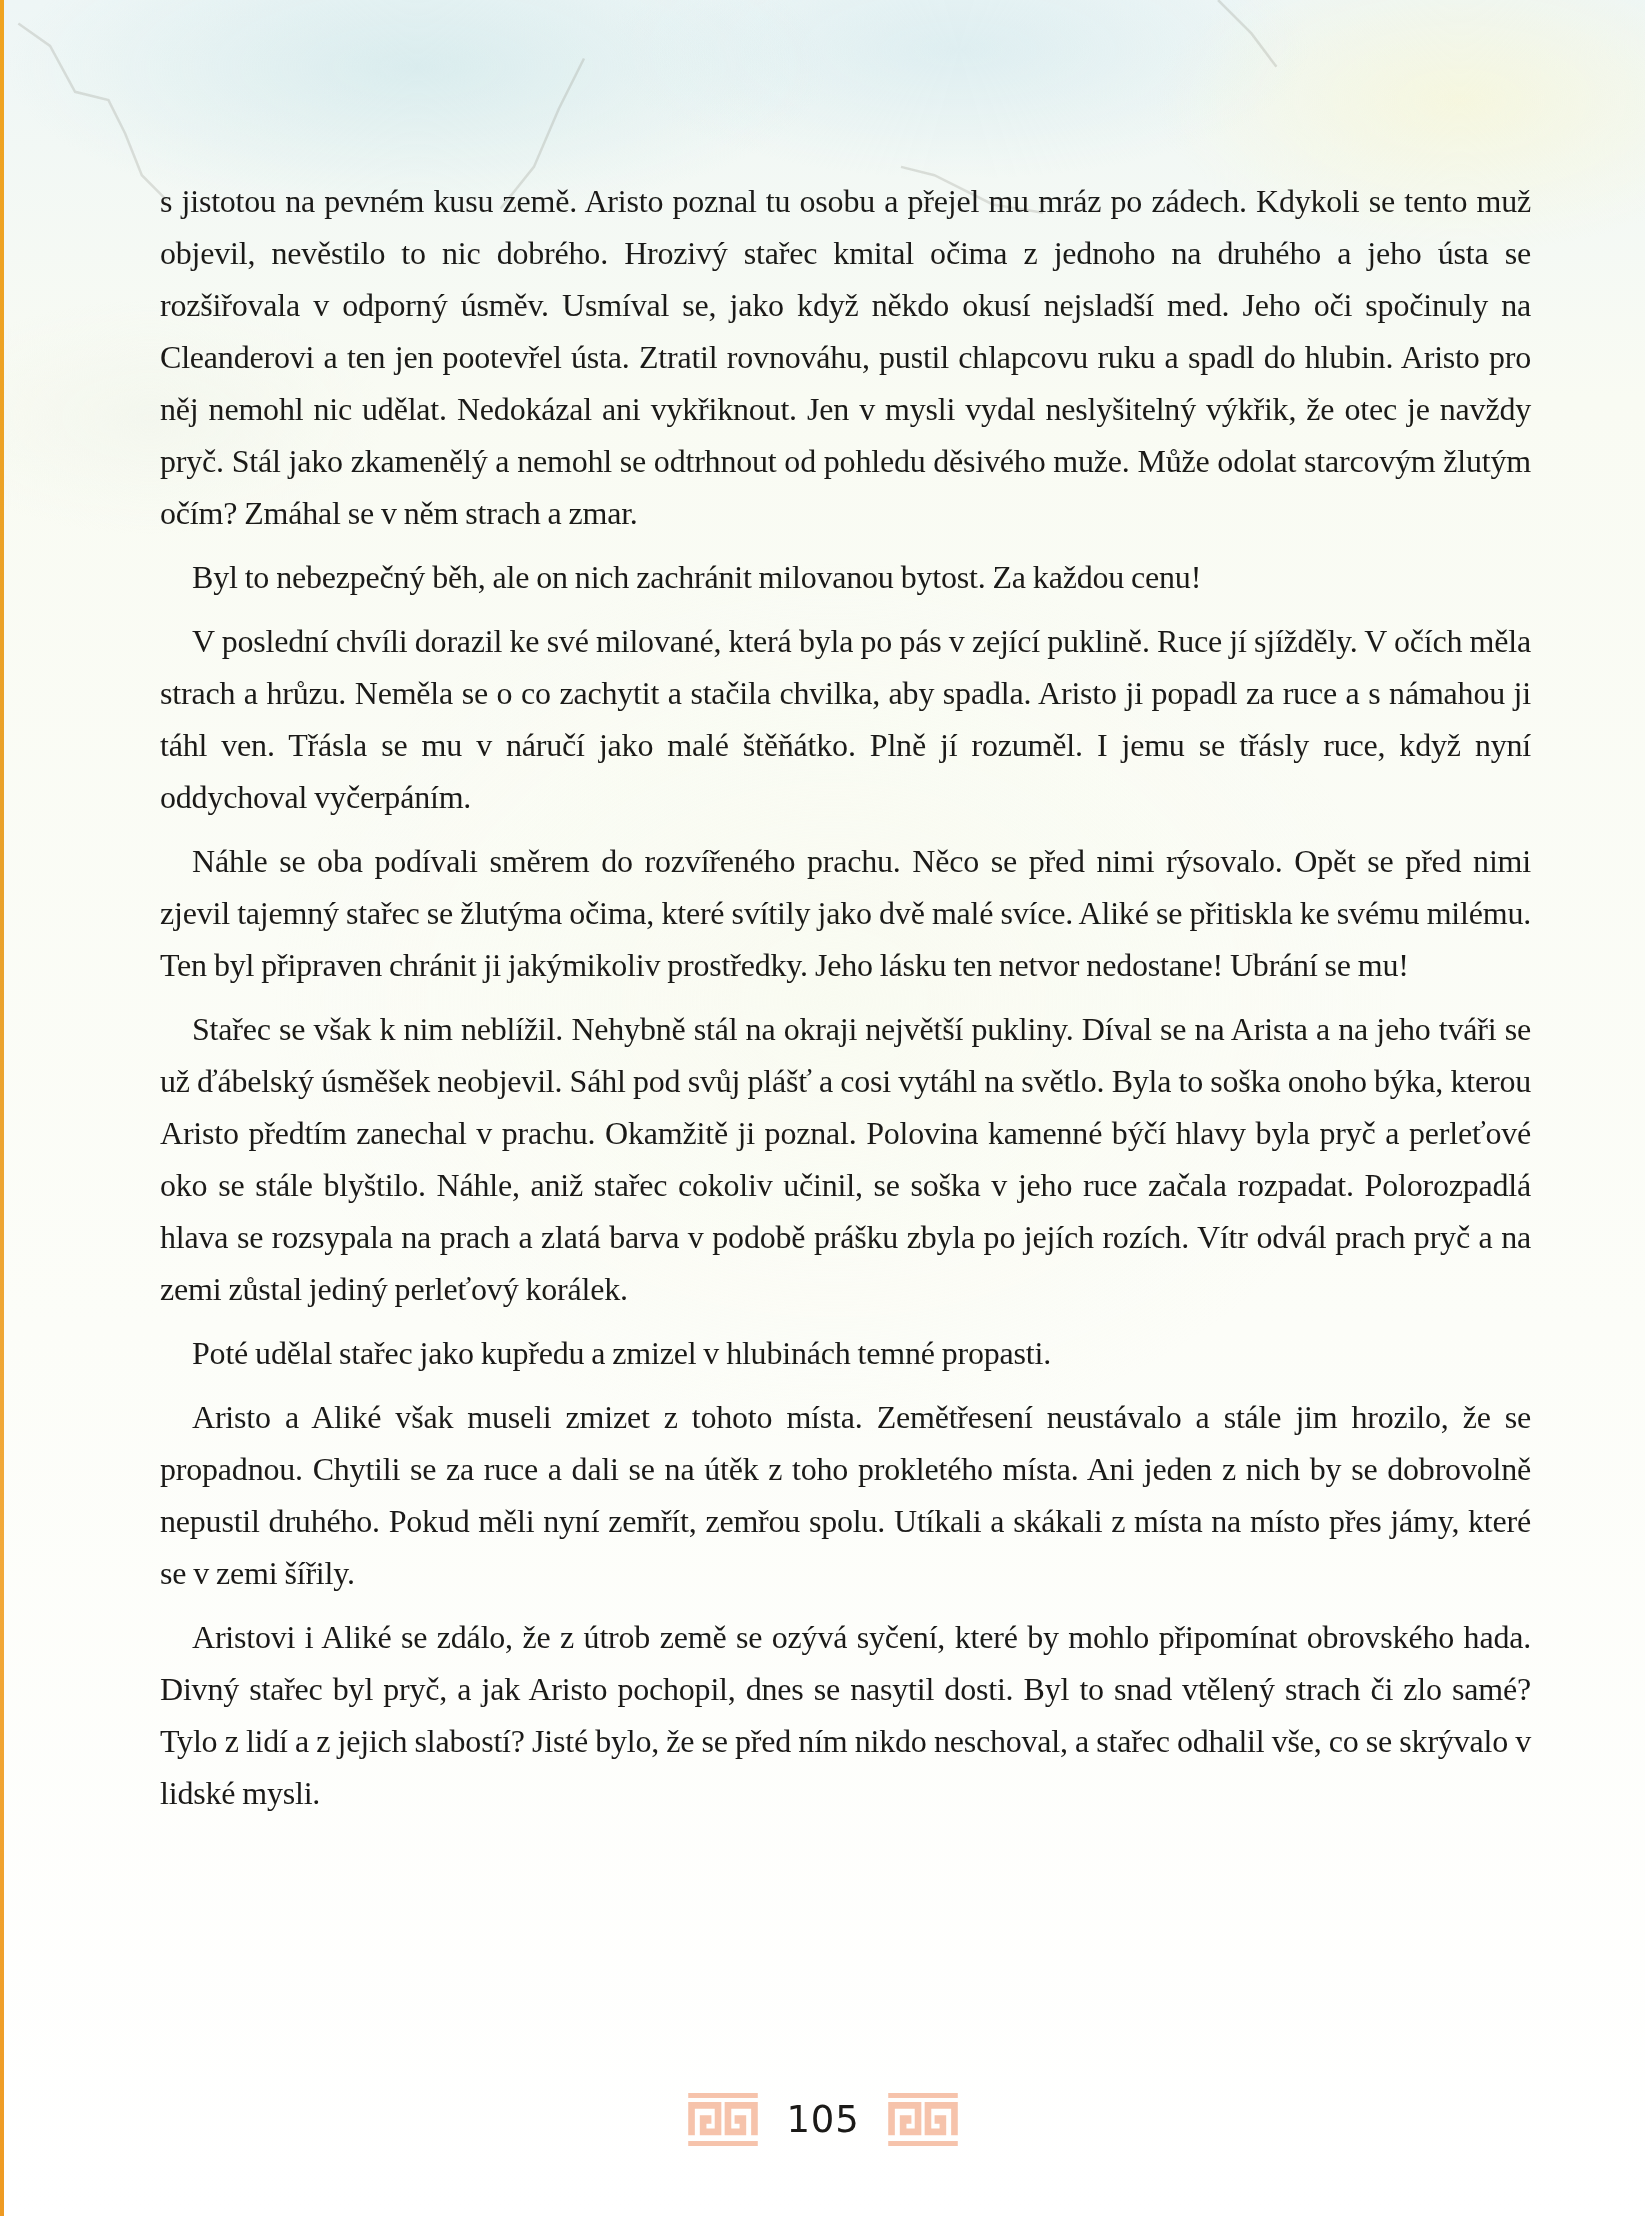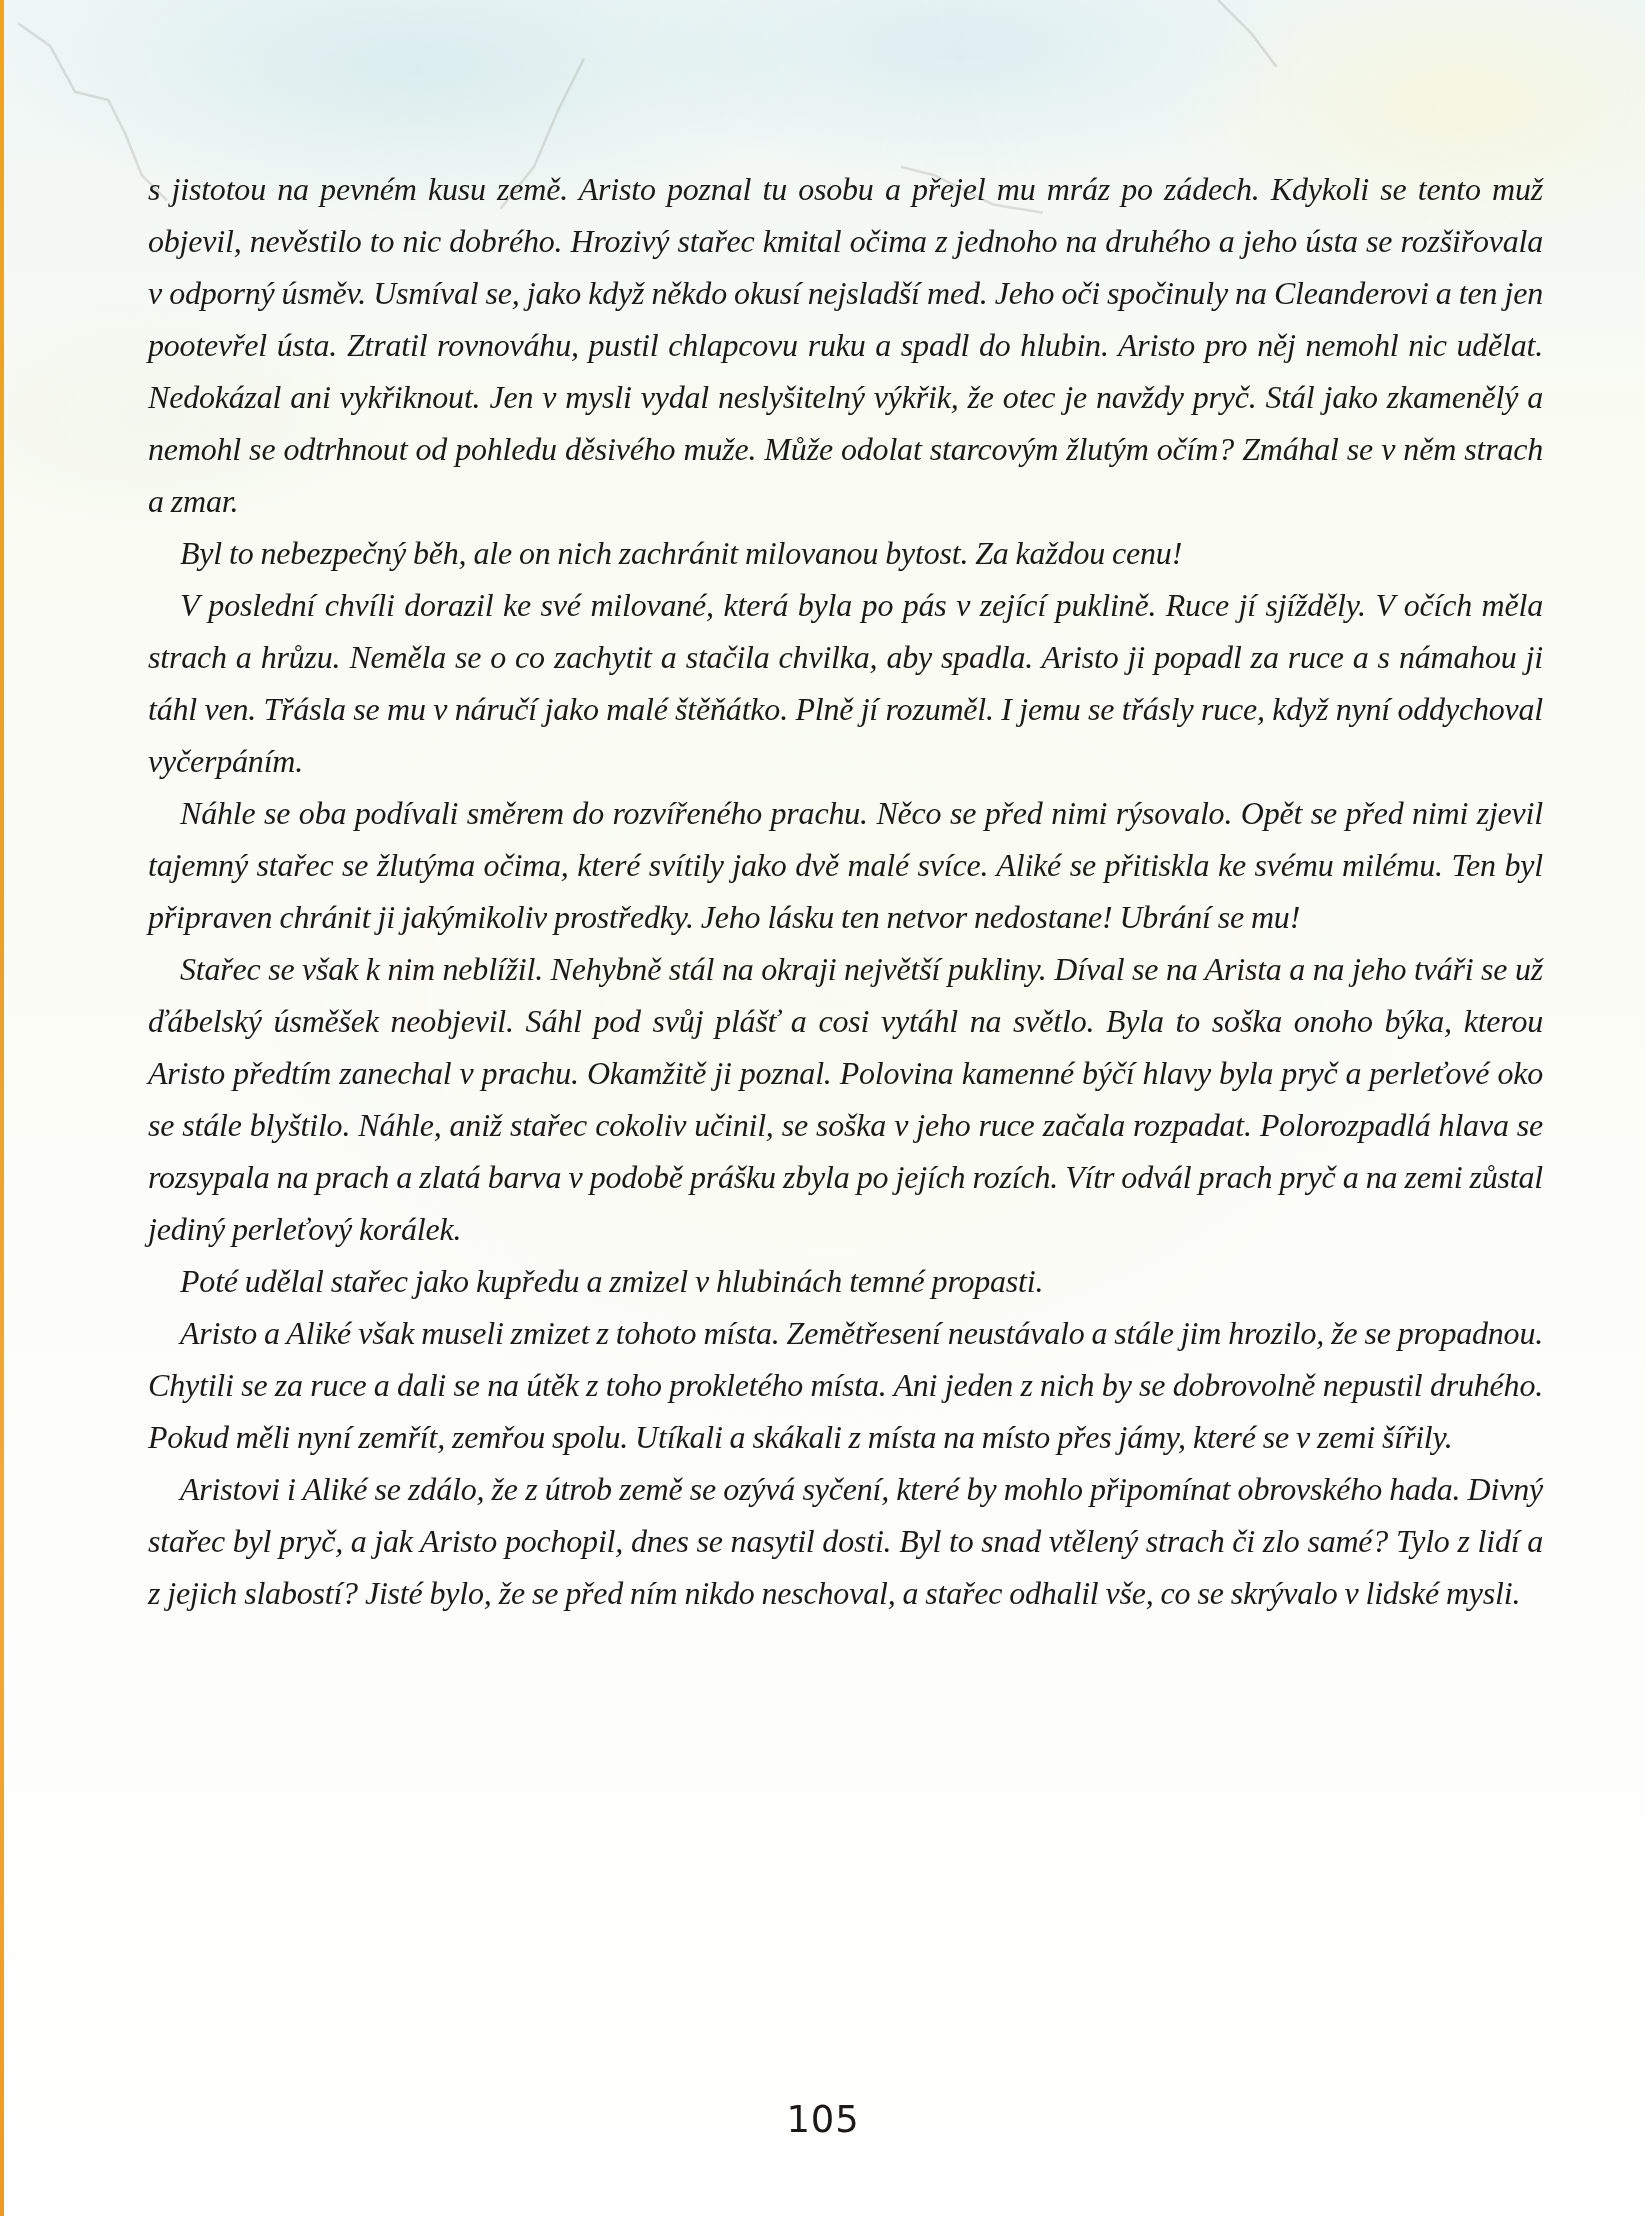--- a/index.html
+++ b/index.html
@@ -35,35 +35,33 @@
     left: 148px;
     top: 163px;
     width: 1395px;
     font-size: 32px;
     line-height: 52px;
     text-align: justify;
     letter-spacing: -0.2px;
     word-spacing: -0.8px;
   }
   .page-text p {
-    margin: 0;
+    margin: 12px;
     text-indent: 32px;
-    font-style: italic;
   }
   .page-text p.cont { text-indent: 0; }
   .footer {
     position: absolute;
     left: 0; right: 0;
     top: 2090px;
     height: 58px;
     display: flex;
     justify-content: center;
     align-items: center;
     gap: 28px;
-    flex-direction: column;
   }
   .meander { width: 70px; height: 53px; display: block; }
   .page-number {
     font-family: "DejaVu Sans", sans-serif;
     font-size: 37px;
     letter-spacing: 0.8px;
     color: #1b1a18;
     font-weight: 400;
     line-height: 1;
   }

